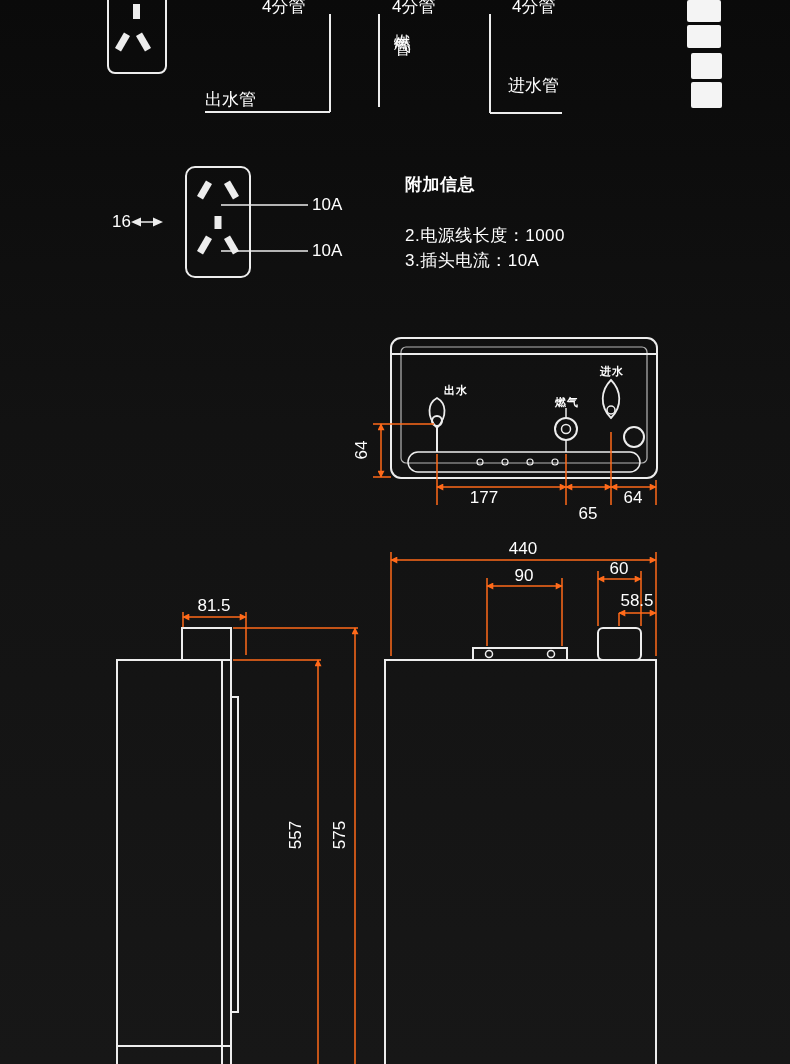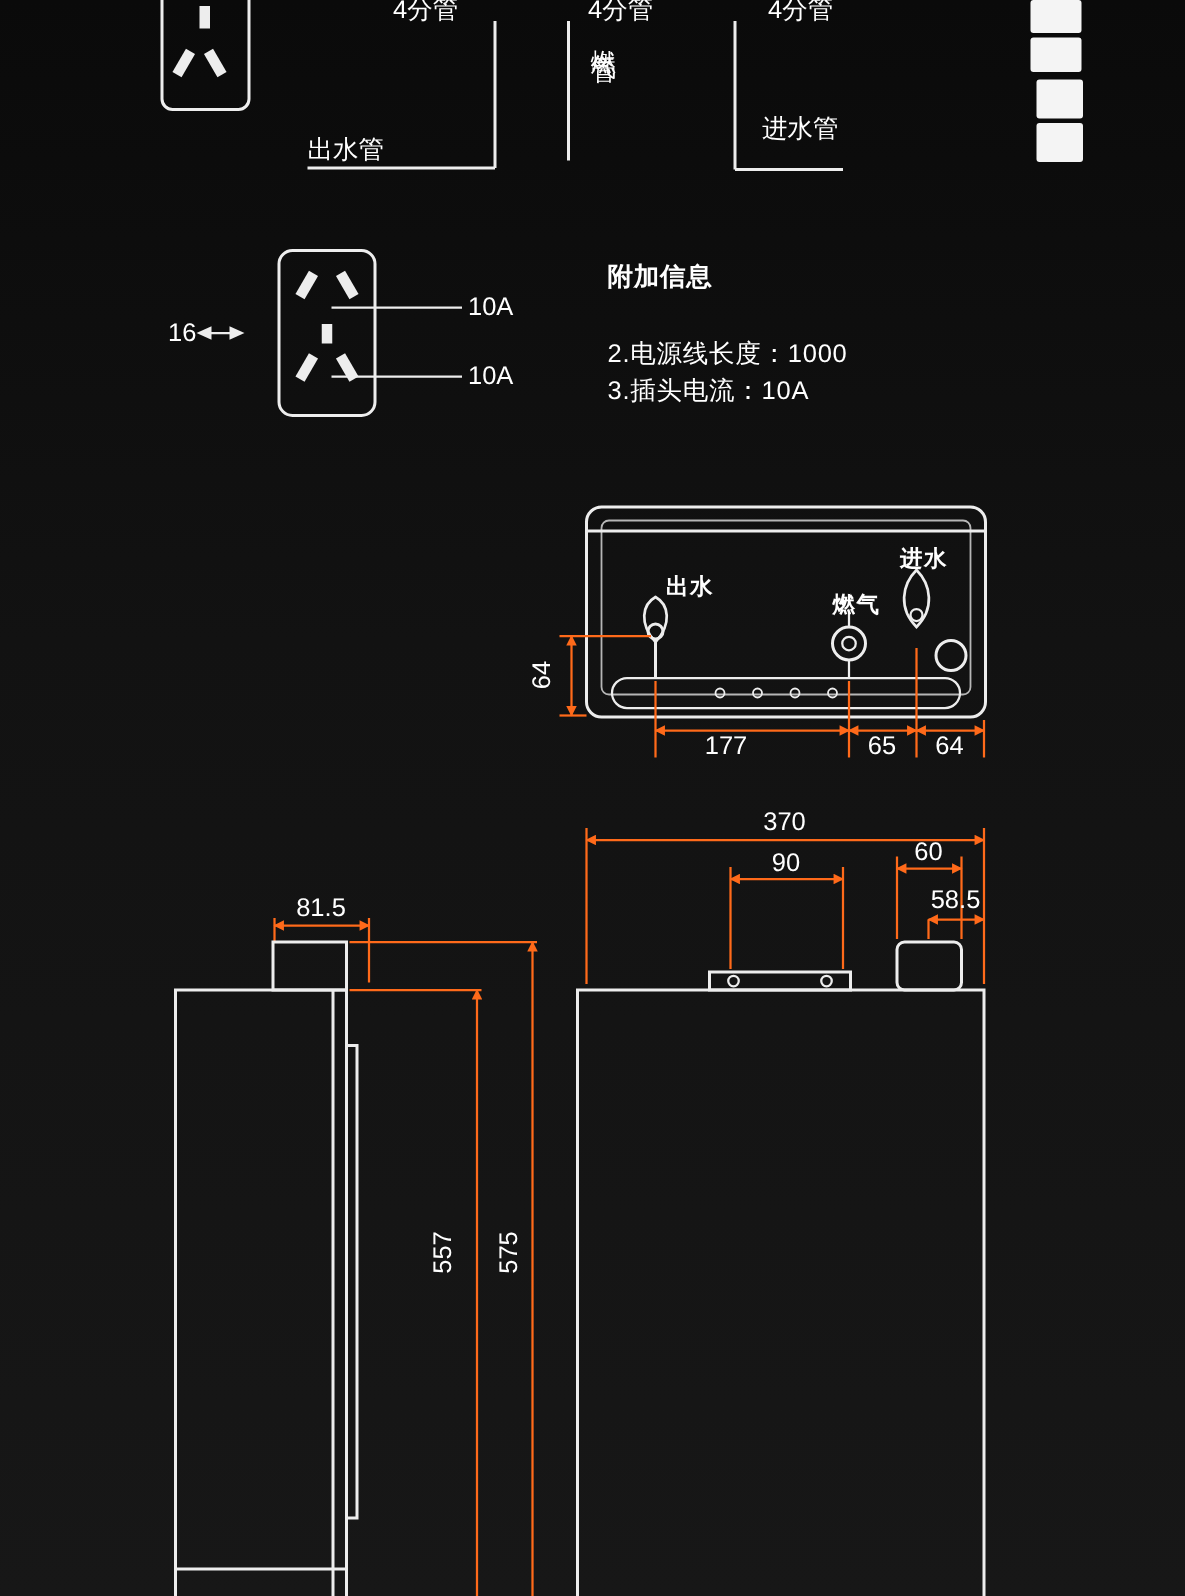--- a/index.html
+++ b/index.html
@@ -7,21 +7,21 @@
   #canvas {
     position:relative; width:790px; height:1064px; overflow:hidden;
     background:linear-gradient(180deg,#0a0a0a 0%,#121212 40%,#171717 100%);
     font-family:"Liberation Sans", sans-serif;
   }
   #linework { position:absolute; left:0; top:0; }
   .t { position:absolute; color:#ffffff; white-space:nowrap; font-size:17px; line-height:1.1; }
   .c { transform:translate(-50%,-50%); }
   .rot { transform:translate(-50%,-50%) rotate(-90deg); }
   .bold { font-weight:bold; }
-  .tiny { font-size:15px; font-weight:bold; letter-spacing:1px; }
+  .tiny { font-size:11px; font-weight:bold; letter-spacing:1px; }
   .vert { writing-mode:vertical-rl; text-orientation:upright; letter-spacing:3px; }
   .info { letter-spacing:0.5px; }
 </style>
 </head>
 <body>
 
 <div id="canvas">
 
   <svg id="linework" width="790" height="1064" viewBox="0 0 790 1064">
     <defs>
@@ -160,24 +160,24 @@
   <div class="t" style="left:312px;top:242px;">10A</div>
   <div class="t bold info" style="left:405px;top:176px;">附加信息</div>
   <div class="t info" style="left:405px;top:227px;">2.电源线长度：1000</div>
   <div class="t info" style="left:405px;top:252px;">3.插头电流：10A</div>
 
   <div class="t tiny" style="left:444px;top:384px;">出水</div>
   <div class="t tiny" style="left:555px;top:396px;">燃气</div>
   <div class="t tiny" style="left:600px;top:365px;">进水</div>
   <div class="t rot" style="left:362px;top:450px;">64</div>
   <div class="t c" style="left:484px;top:498px;">177</div>
-  <div class="t c" style="left:588px;top:498px;">65</div>
+  <div class="t c" style="left:588px;top:514px;">65</div>
   <div class="t c" style="left:633px;top:498px;">64</div>
 
-  <div class="t c" style="left:523px;top:549px;">370</div>
+  <div class="t c" style="left:523px;top:549px;">440</div>
   <div class="t c" style="left:524px;top:576px;">90</div>
   <div class="t c" style="left:619px;top:569px;text-align:center;">60</div>
   <div class="t c" style="left:637px;top:601px;">58.5</div>
   <div class="t c" style="left:214px;top:606px;">81.5</div>
   <div class="t rot" style="left:296px;top:835px;">557</div>
   <div class="t rot" style="left:340px;top:835px;">575</div>
 
 </div>
 
 </body></html>

